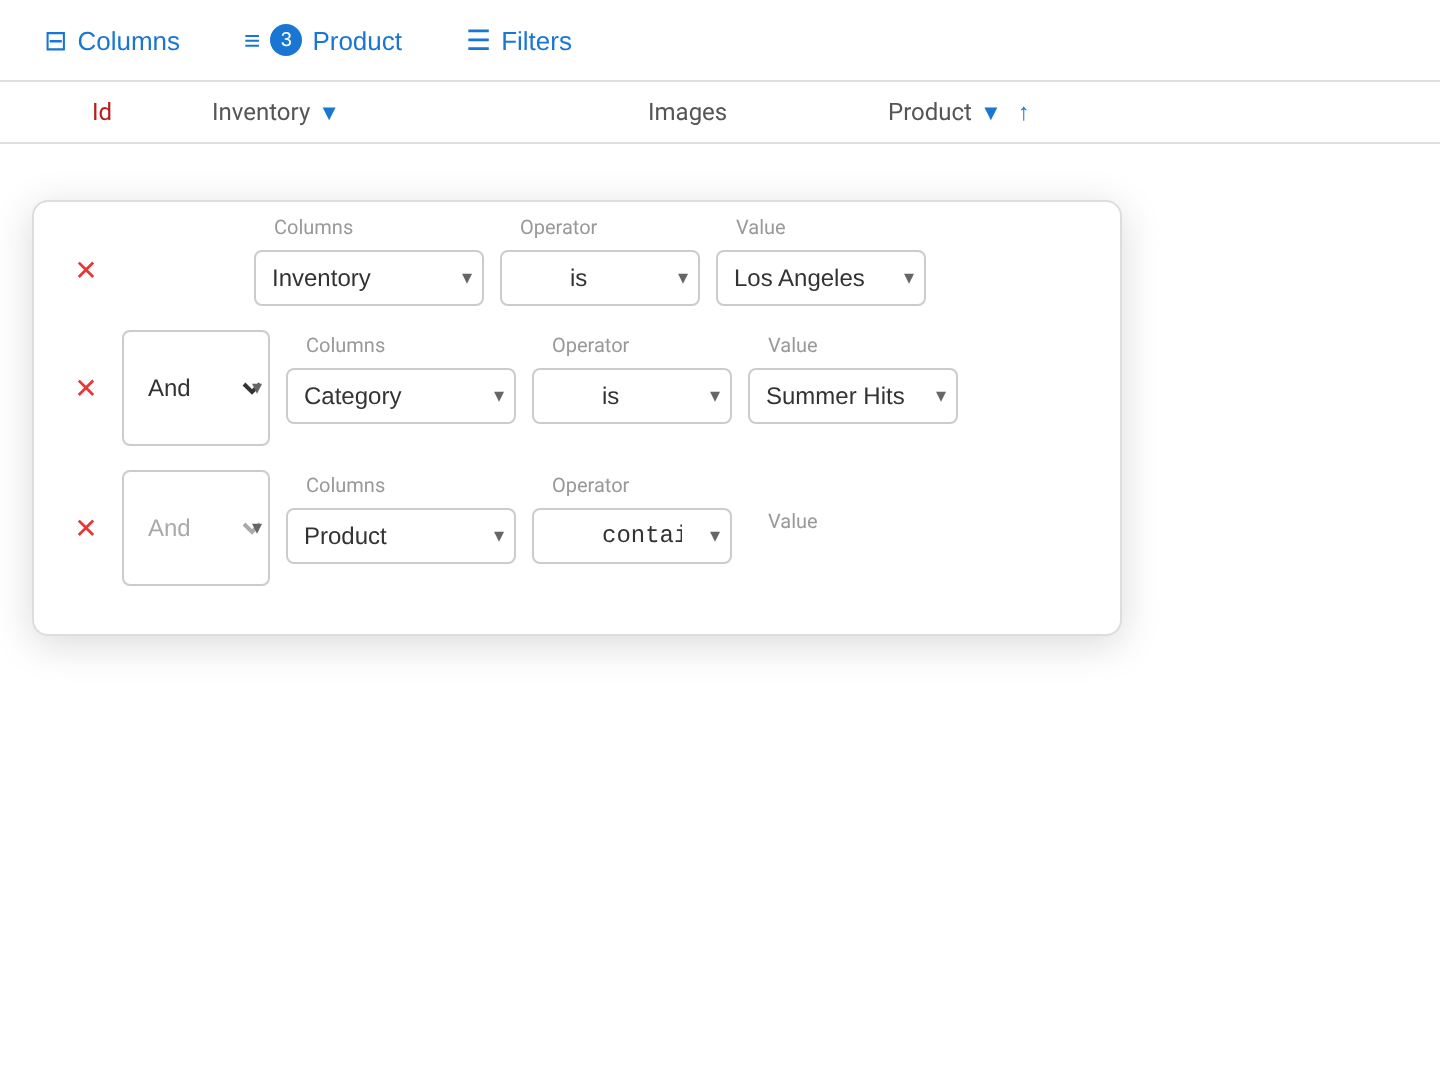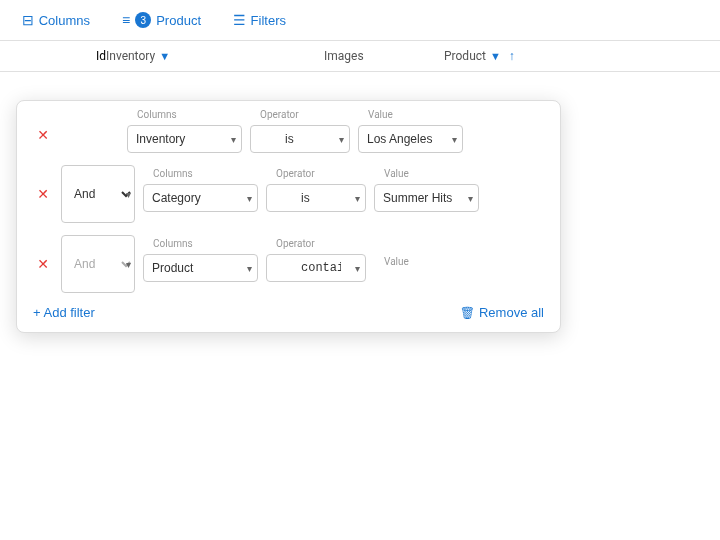--- a/index.html
+++ b/index.html
@@ -49,21 +49,21 @@
 
     
     .table-header {
       display: flex;
       align-items: center;
       padding: 8px 16px;
       border-bottom: 1px solid #e0e0e0;
       background: #fff;
       gap: 0;
     }
-    .col-id { width: 60px; color: #000000; font-size: 12px; text-align: right; }
+    .col-id { width: 60px; color: #b91c1c; font-size: 12px; }
     .col-inventory { width: 130px; color: #555; font-size: 12px; display: flex; align-items: center; gap: 4px; }
     .col-images { width: 120px; color: #555; font-size: 12px; margin-left: 88px; }
     .col-product { width: 130px; color: #555; font-size: 12px; display: flex; align-items: center; gap: 4px; }
 
     
     .filter-popup {
       position: absolute;
       top: 100px;
       left: 16px;
       width: 545px;
@@ -326,24 +326,15 @@
           </select>
           <span class="chevron">▾</span>
         </div>
       </div>
 
       <div class="field-group">
         <span class="field-label">Value</span>
       </div>
     </div>
 
-    <div class="filter-actions">
-      <button class="add-filter-btn">
-        <span>+ Add filter</span>
-      </button>
-      <button class="remove-all-btn">
-        <span style="font-size:12px;">🗑</span>
-        <span>Remove all</span>
-      </button>
-    </div>
   </div>
 
 </div>
 
 </body></html>

